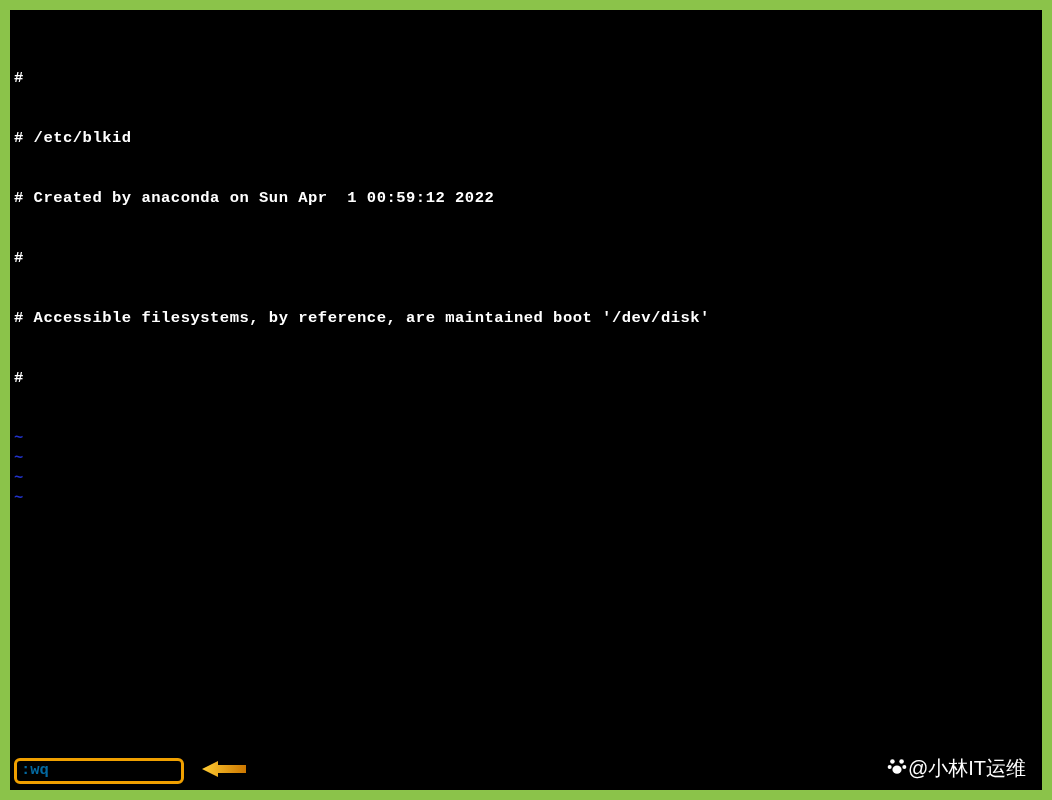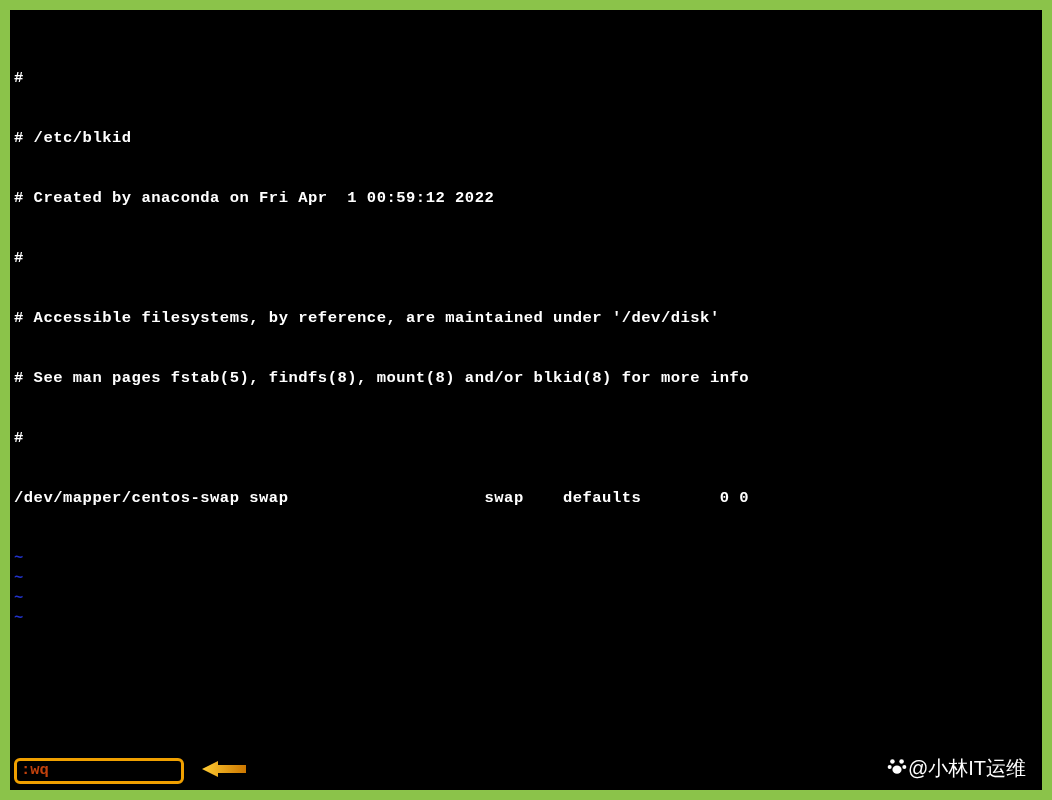--- a/index.html
+++ b/index.html
@@ -42,21 +42,21 @@
     position: absolute;
     bottom: 6px;
     left: 4px;
     display: flex;
     align-items: center;
   }
   .command-box {
     border: 3px solid #f0a000;
     border-radius: 6px;
     padding: 0px 4px 2px 4px;
-    color: #c2410c;
+    color: #0369a1;
     font-size: 15.5px;
     font-weight: bold;
     width: 170px;
     height: 26px;
     display: flex;
     align-items: center;
   }
   .arrow {
     margin-left: 18px;
   }
@@ -76,26 +76,24 @@
     height: 22px;
   }
 </style>
 </head>
 <body>
 
 <div class="terminal">
   <div class="content-area">
     <div>#</div>
     <div># /etc/blkid</div>
-    <div># Created by anaconda on Fri Apr  1 00:59:12 2022</div>
+    <div># Created by anaconda on Sun Apr  1 00:59:12 2022</div>
     <div>#</div>
-    <div># Accessible filesystems, by reference, are maintained under '/dev/disk'</div>
-    <div># See man pages fstab(5), findfs(8), mount(8) and/or blkid(8) for more info</div>
+    <div># Accessible filesystems, by reference, are maintained boot '/dev/disk'</div>
     <div>#</div>
-    <div>/dev/mapper/centos-swap swap                    swap    defaults        0 0</div>
   </div>
   <div class="tilde-area" id="tilde-container">
       <div>~</div>
       <div>~</div>
       <div>~</div>
       <div>~</div>
     </div>
 
   <div class="command-row">
     <div class="command-box">

